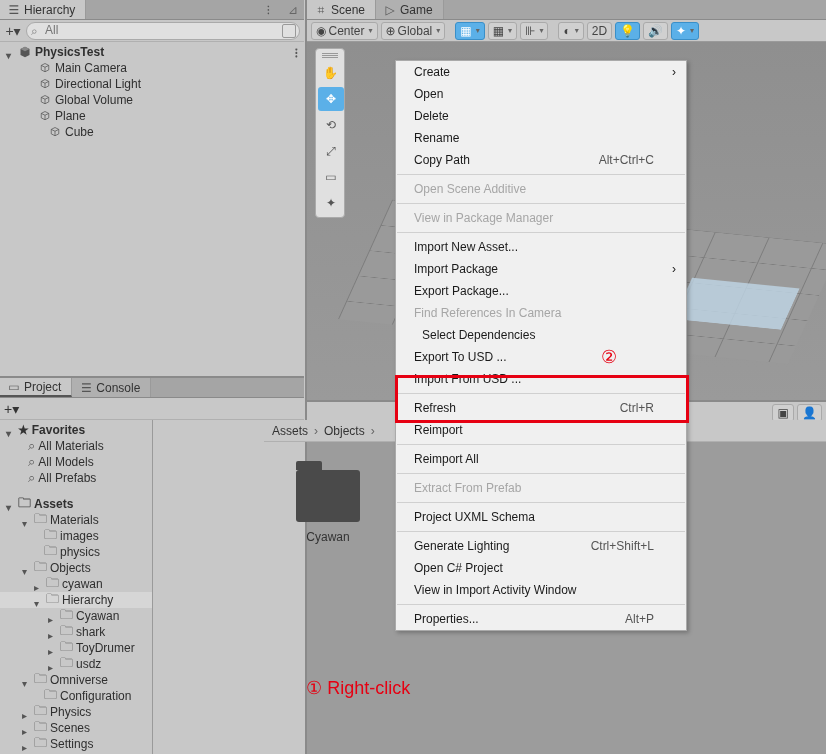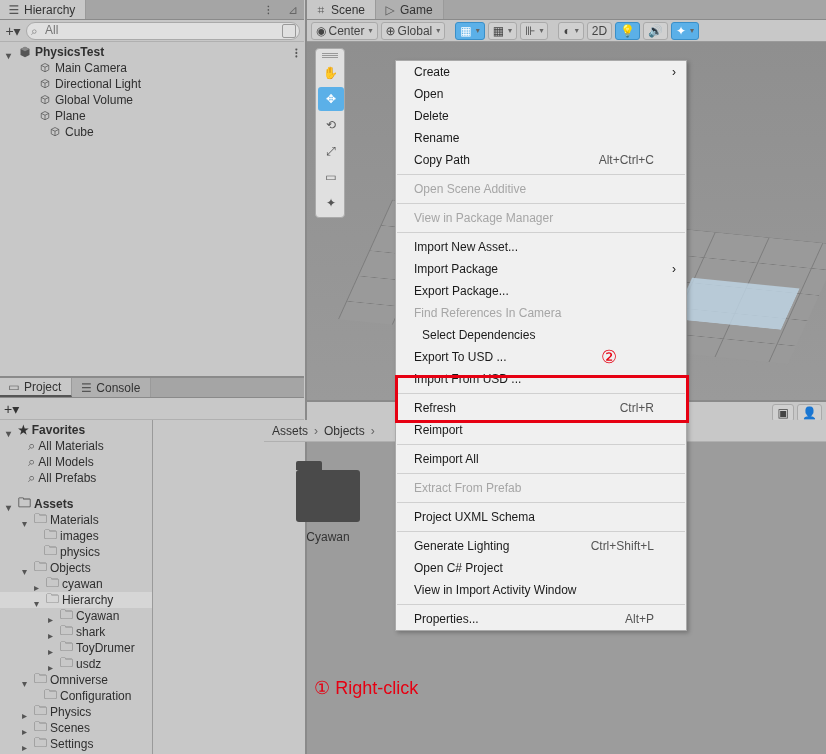--- a/index.html
+++ b/index.html
@@ -70,21 +70,21 @@
 
 .context-menu { position: absolute; left: 395px; top: 60px; width: 292px; background: #f0f0f0; border: 1px solid #aaa; box-shadow: 2px 2px 4px rgba(0,0,0,0.25); z-index: 50; }
 .cm-item { height: 22px; padding: 0 32px 0 18px; display: flex; align-items: center; justify-content: space-between; color: #1a1a1a; }
 .cm-item.disabled { color: #a6a6a6; }
 .cm-sep { height: 1px; background: #d0d0d0; margin: 3px 1px; }
 .cm-item .shortcut { color: #555; }
 
 .highlight-box { position: absolute; left: 395px; top: 375px; width: 294px; height: 48px; border: 3px solid #e60012; z-index: 60; pointer-events: none; }
 
 .annot { position: absolute; color: #e60012; font-size: 18px; font-weight: 400; z-index: 70; pointer-events: none; }
-.annot.a1 { left: 314px; top: 677px; }
+.annot.a1 { left: 306px; top: 677px; }
 .annot.a2 { left: 601px; top: 346px; }
 </style>
 </head>
 <body>
 
 <div class="col-left">
 
   <div class="panel-hier">
     <div class="tab-strip">
       <div class="tab">

